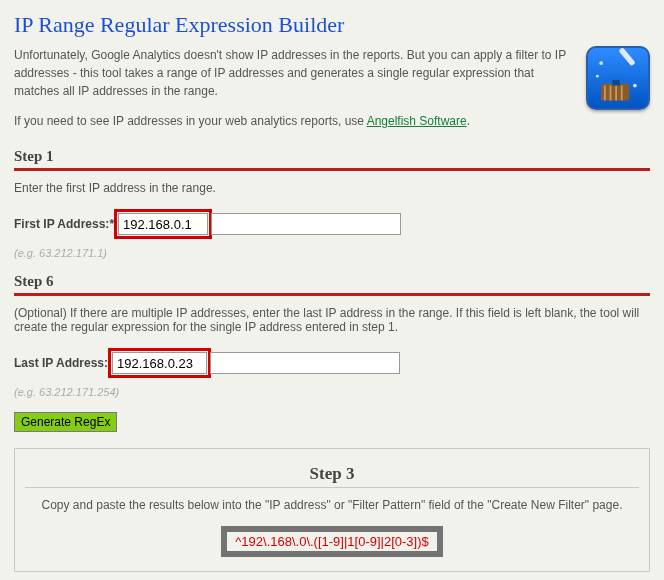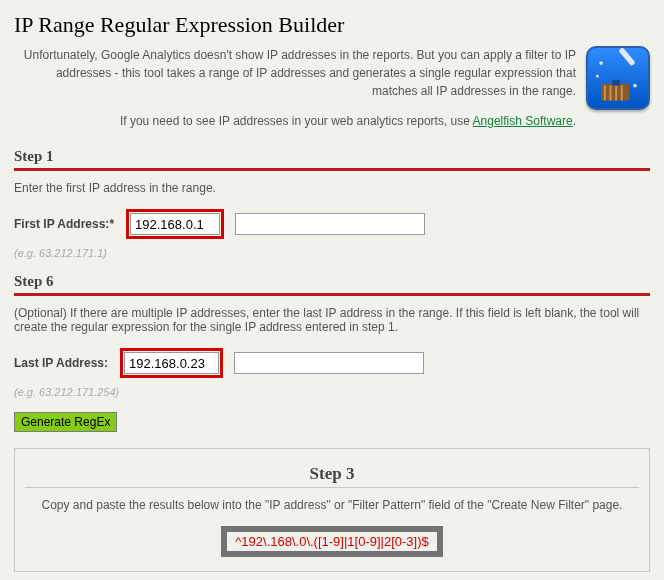--- a/index.html
+++ b/index.html
@@ -8,34 +8,34 @@
     padding: 12px 14px;
     font-family: Verdana, Arial, sans-serif;
     font-size: 12px;
     color: #555;
     background: #f2f2ed;
     width: 664px;
   }
   .page-title {
     font-family: Georgia, "Times New Roman", serif;
     font-size: 22px;
-    color: #000000;
+    color: #1d4ed8;
     margin: 0 0 8px 0;
     font-weight: normal;
   }
   .intro-row {
     display: flex;
     gap: 10px;
     margin-bottom: 4px;
   }
   .intro-text {
     flex: 1;
     line-height: 1.5;
   }
-  .intro-text p { margin: 0 0 12px 0; text-align: right; }
+  .intro-text p { margin: 0 0 12px 0; }
   .need-line { margin-bottom: 6px; }
   a.link { color: #15803d; text-decoration: underline; }
   .brand-icon {
     width: 64px;
     height: 64px;
     flex-shrink: 0;
     border-radius: 10px;
     background: linear-gradient(#2f8bff, #0054c2);
     border: 2px solid #2a5eab;
     position: relative;
@@ -48,21 +48,21 @@
     color: #444;
     border-bottom: 3px solid #b91c1c;
     padding-bottom: 3px;
     margin: 6px 0 10px 0;
     font-weight: bold;
   }
   .instr { margin: 6px 0 14px 0; }
   .field-row {
     display: flex;
     align-items: center;
-    gap: 12px;
+    gap: 0;
     margin-bottom: 6px;
   }
   .field-label {
     font-weight: bold;
     color: #444;
     white-space: nowrap;
   }
   .highlight-red {
     border: 3px solid #d30000;
     padding: 1px;

